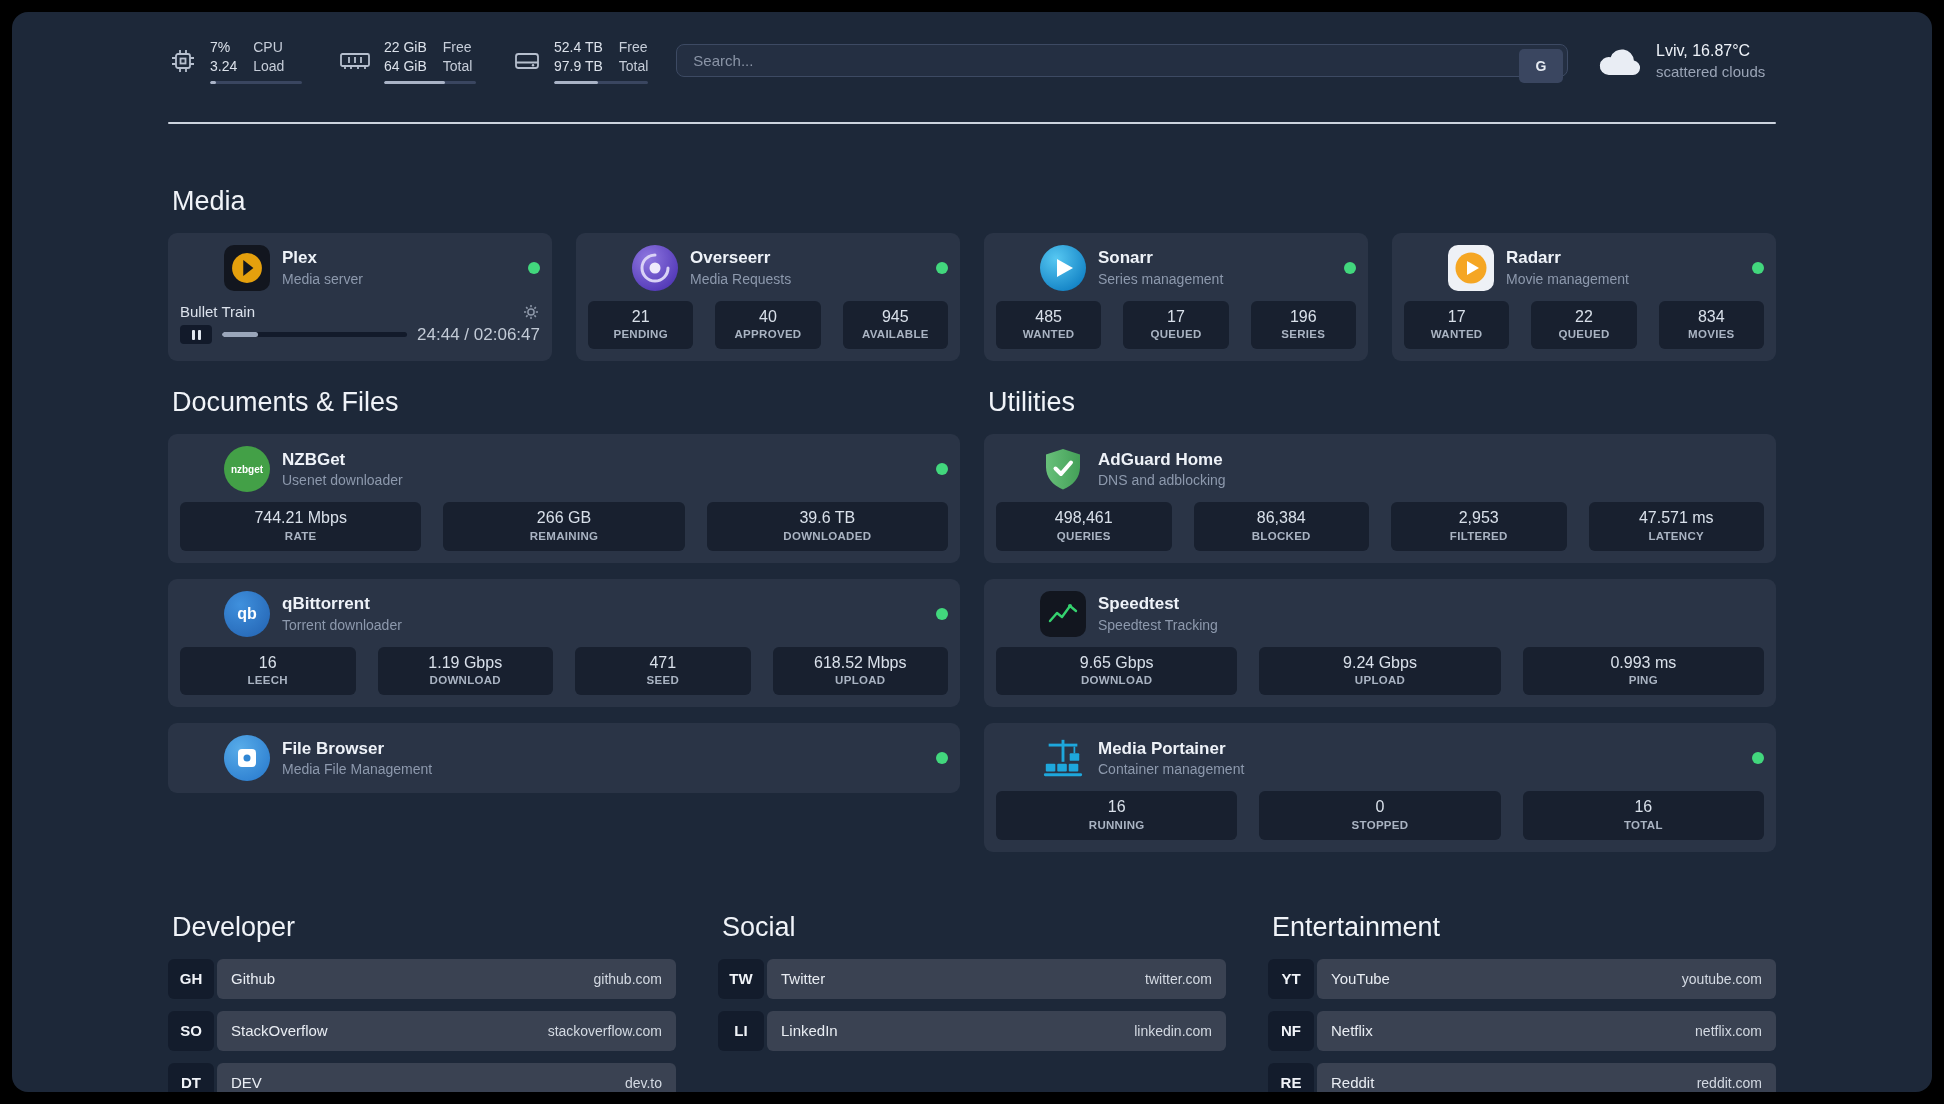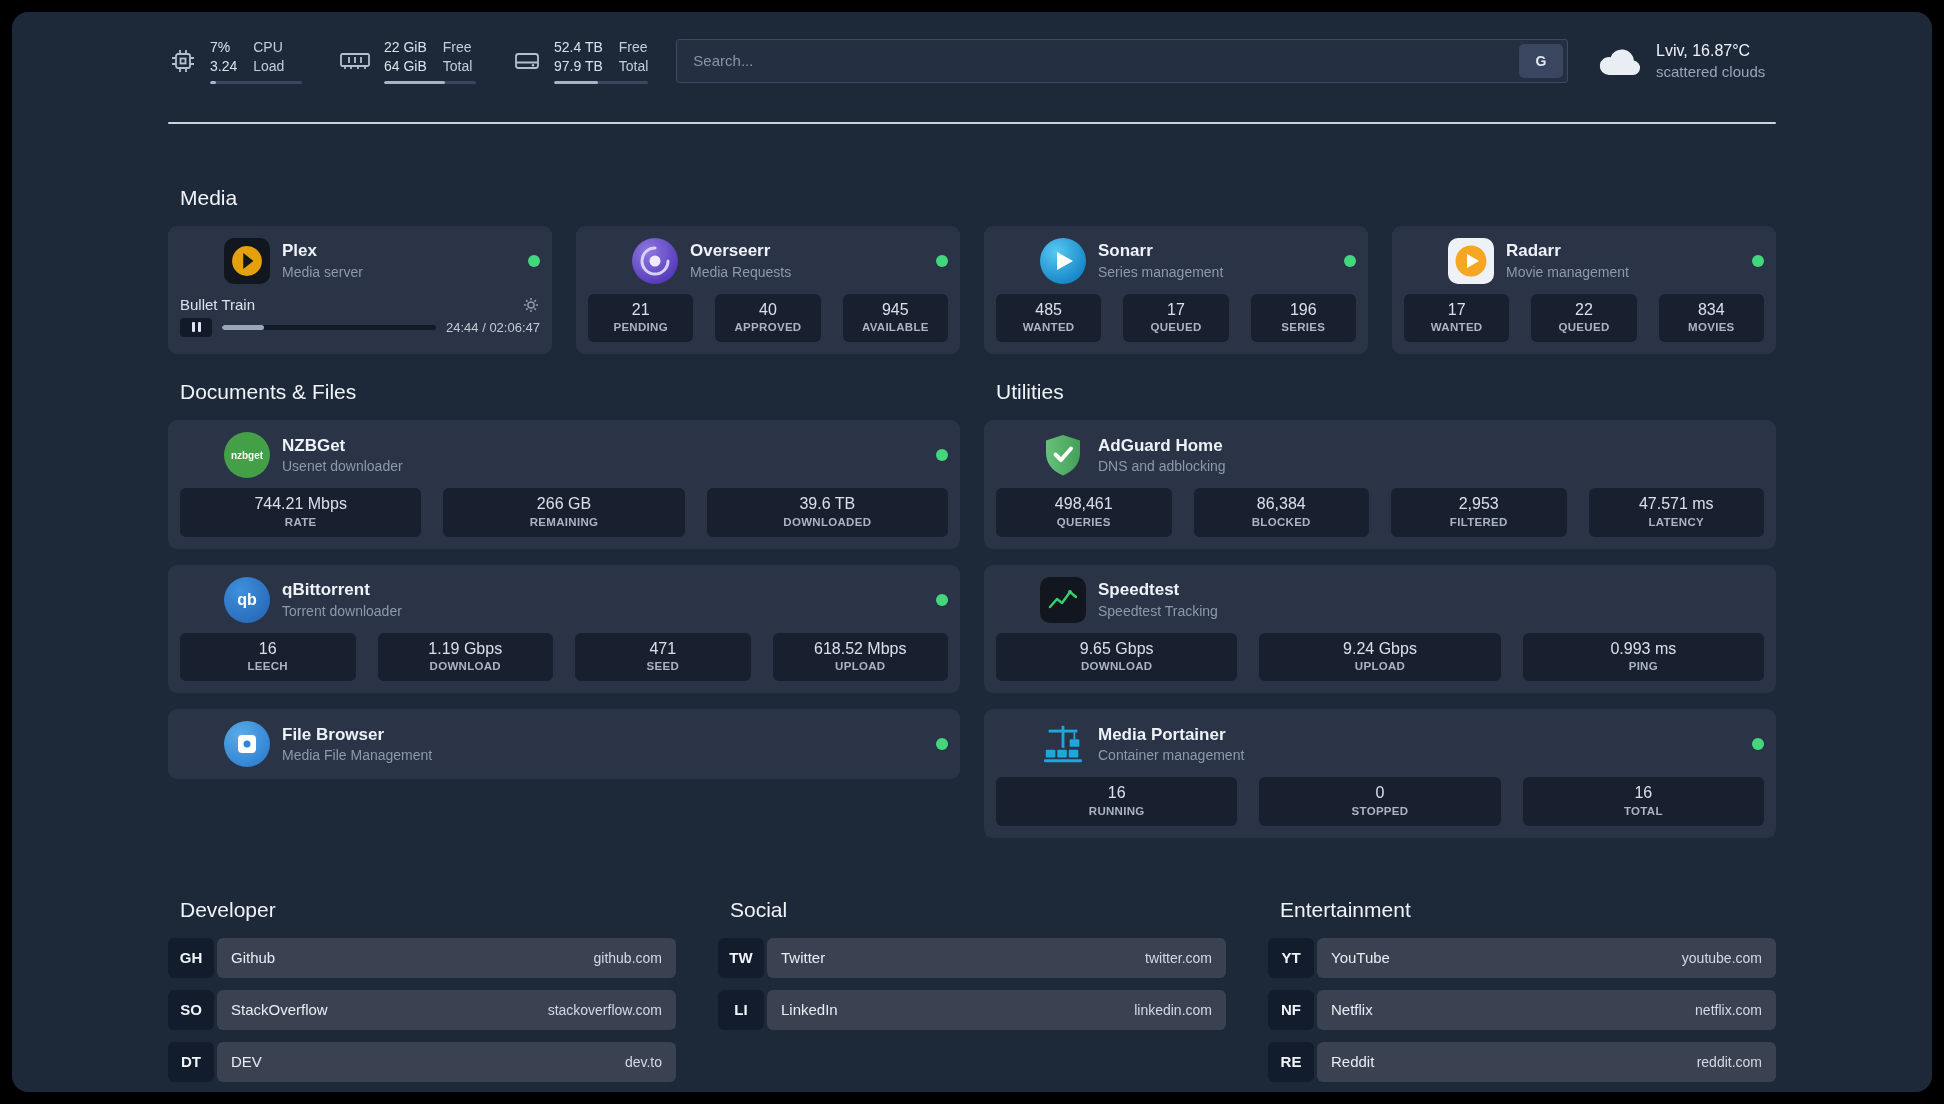--- a/index.html
+++ b/index.html
@@ -11,31 +11,31 @@
   .topbar{display:flex;align-items:center;}
   .resources{display:flex;align-items:center;gap:36px;}
   .resource{display:flex;align-items:center;gap:12px;}
   .res-icon{flex:0 0 auto;display:block;}
   .res-rows{display:flex;gap:16px;}
   .res-col{display:flex;flex-direction:column;font-size:14px;line-height:1.35;color:#dbe1ea;}
   .res-col.labels{color:#c6cdd9;}
   .res-track{margin-top:5px;height:3px;width:100%;min-width:92px;background:#3a4660;border-radius:2px;overflow:hidden;}
   .res-fill{height:100%;background:#a9b3c6;border-radius:2px;}
   .search{position:relative;flex:1;margin:0 28px;}
-  .search input{width:100%;box-sizing:border-box;height:44px;background:#242f42;border:1px solid #3d4a63;border-radius:3px;color:#dfe5ee;font-size:15px;padding:0 60px 0 16px;outline:none;font-family:inherit;}
+  .search input{width:100%;box-sizing:border-box;height:33px;background:#242f42;border:1px solid #3d4a63;border-radius:8px;color:#dfe5ee;font-size:15px;padding:0 60px 0 16px;outline:none;font-family:inherit;}
   .search input::placeholder{color:#8a94a6;}
   .search-btn{position:absolute;right:5px;top:5px;width:44px;height:34px;background:#3a4660;border:none;border-radius:5px;color:#e6ebf2;font-size:14px;font-weight:600;cursor:pointer;font-family:inherit;}
   .weather{display:flex;align-items:center;gap:12px;min-width:180px;}
   .weather-loc{font-size:16px;color:#eef2f8;line-height:1.4;}
   .weather-cond{font-size:15px;color:#9aa4b6;line-height:1.3;}
 
   .divider{height:2px;background:#ccd3de;border-radius:1px;margin-top:38px;}
 
   
-  .sec-title{font-size:21px;font-weight:500;color:#f0f3f8;margin:0 0 16px 12px;}
+  .sec-title{font-size:27px;font-weight:500;color:#f0f3f8;margin:0 0 16px 4px;}
   .media-sec{margin-top:62px;}
   .grid4{display:grid;grid-template-columns:repeat(4,1fr);gap:24px;}
   .two-col{display:grid;grid-template-columns:1fr 1fr;gap:24px;margin-top:26px;align-items:start;}
   .col-cards{display:flex;flex-direction:column;gap:16px;}
 
   
   .card{background:#2a3446;border-radius:9px;padding:12px;display:flex;flex-direction:column;gap:10px;cursor:pointer;}
   .card-head{display:flex;align-items:center;gap:12px;padding-left:44px;}
   .meta{display:flex;flex-direction:column;gap:2px;}
   .svc-name{font-size:17px;font-weight:600;color:#eef2f8;line-height:1.2;}
@@ -55,21 +55,21 @@
   .icon-qb{background:radial-gradient(circle at 35% 30%, #3f90dd, #2261b0);border-radius:50%;}
   .icon-qb span{color:#fff;font-size:16px;font-weight:700;}
 
   
   .np-row{display:flex;align-items:center;justify-content:space-between;font-size:15px;color:#dce2ec;margin-top:2px;}
   .pb-row{display:flex;align-items:center;gap:10px;margin-top:4px;}
   .pause{display:inline-flex;gap:3px;align-items:center;justify-content:center;width:32px;height:19px;background:#121a2a;border-radius:4px;cursor:pointer;}
   .pause i{width:3px;height:10px;background:#dfe5ee;border-radius:1px;}
   .ptrack{flex:1;height:5px;background:#121a2a;border-radius:3px;overflow:hidden;}
   .pfill{height:100%;background:#9aa6ba;border-radius:3px;}
-  .ptime{font-size:13px;color:#c2cad6;white-space:nowrap;}
+  .ptime{font-size:17px;color:#c2cad6;white-space:nowrap;}
 
   
   .three-col{display:grid;grid-template-columns:repeat(3,1fr);gap:42px;margin-top:60px;}
   .bm-rows{display:flex;flex-direction:column;gap:12px;}
   .bm-row{display:flex;align-items:stretch;gap:3px;cursor:pointer;}
   .bm-abbr{width:46px;background:#131c2c;border-radius:6px;display:flex;align-items:center;justify-content:center;font-size:15px;font-weight:600;color:#f0f3f8;}
   .bm-bar{flex:1;height:40px;background:#3a4252;border-radius:6px;display:flex;align-items:center;padding:0 14px;}
   .bm-name{font-size:15px;color:#e9edf3;}
   .bm-url{margin-left:auto;font-size:14px;color:#d3d9e2;}
 </style>

